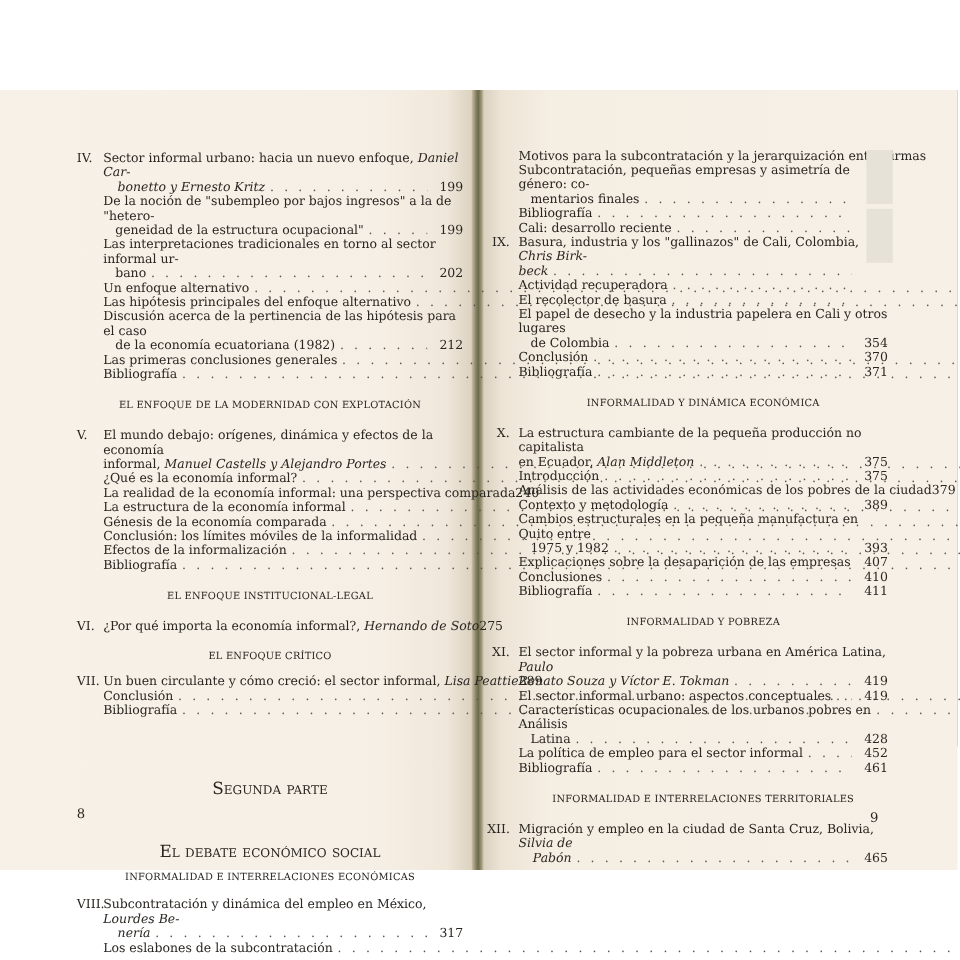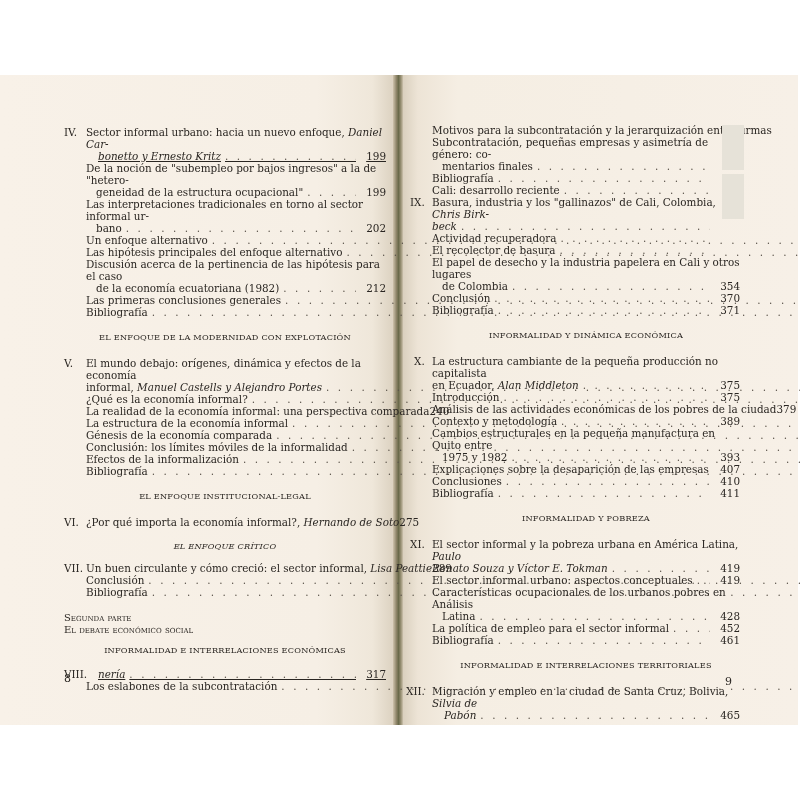--- a/index.html
+++ b/index.html
@@ -24,35 +24,35 @@
     background: linear-gradient(to right, #cfc3ad 0%, #8d8468 35%, #6a6a4a 55%, #9a9276 80%, #cdc3ae 100%);
   }
   .toc { position: absolute; font-size: 10.4px; line-height: 12px; }
   .toc-left { left: 64px; top: 51px; width: 322px; }
   .toc-right { left: 432px; top: 49px; width: 308px; }
 
   .entry { position: relative; }
   .entry .num { position: absolute; left: 0; top: 0; width: 22px; }
   .entry .txt { display: block; }
   .chapter .txt { padding-left: 22px; }
-  .chapter .cont { padding-left: 34px; text-decoration: underline; }
+  .chapter .cont { padding-left: 34px; }
   .sub .txt { padding-left: 22px; }
   .sub .cont { padding-left: 32px; }
   .line { display: flex; align-items: baseline; }
   .line .label { white-space: nowrap; }
   .line .dots { flex: 1; overflow: hidden; white-space: nowrap; letter-spacing: 2.6px; color: #5b544b; margin: 0 4px; }
   .line .dots::before { content: ". . . . . . . . . . . . . . . . . . . . . . . . . . . . . . . . . . . . . . . . . . . . . . . . . . . . . . . . . . . . . . . . . . . . . . . . . ."; }
   .line .pg { width: 26px; text-align: right; white-space: nowrap; }
   .author { font-style: italic; }
   .section {
     text-align: center; font-size: 8.2px; letter-spacing: 0.2px;
     margin: 13px 0 14px 0; text-transform: uppercase;
   }
-  .section.small-gap { margin: 12px 0 10px 0; font-style: italic; }
-  .part-title { text-align: left; font-size: 10px; line-height: 12px; font-variant: small-caps; }
+  .section.small-gap { margin: 12px 0 10px 0; }
+  .part-title { text-align: center; font-size: 14px; line-height: 12px; font-variant: small-caps; margin-top: 40px; }
   .folio { position: absolute; font-size: 11px; }
   .folio-left { left: 64px; top: 597px; }
   .folio-right { left: 725px; top: 600px; }
   .mask {
     position: absolute; background: #e6e2d8;
   }
 </style>
 </head>
 <body>
 
@@ -158,20 +158,21 @@
         <div class="line txt"><span class="label">Bibliografía</span><span class="dots"></span></div>
       </div>
 
     <div style="height:14px"></div>
     <div class="part-title">Segunda parte</div>
     <div class="part-title">El debate económico social</div>
     <div class="section" style="margin-top:8px;margin-bottom:12px">Informalidad e interrelaciones económicas</div>
 
     <div class="entry chapter">
       <span class="num">VIII.</span>
+      <span class="txt"><span>Subcontratación y dinámica del empleo en México, </span><span class="author">Lourdes Be-</span></span>
       <div class="line cont">
           <span class="label author">nería</span>
           <span class="dots"></span>
           <span class="pg">317</span>
         </div>
     </div>
     <div class="entry sub">
         <div class="line txt"><span class="label">Los eslabones de la subcontratación</span><span class="dots"></span></div>
       </div>
   </div>

